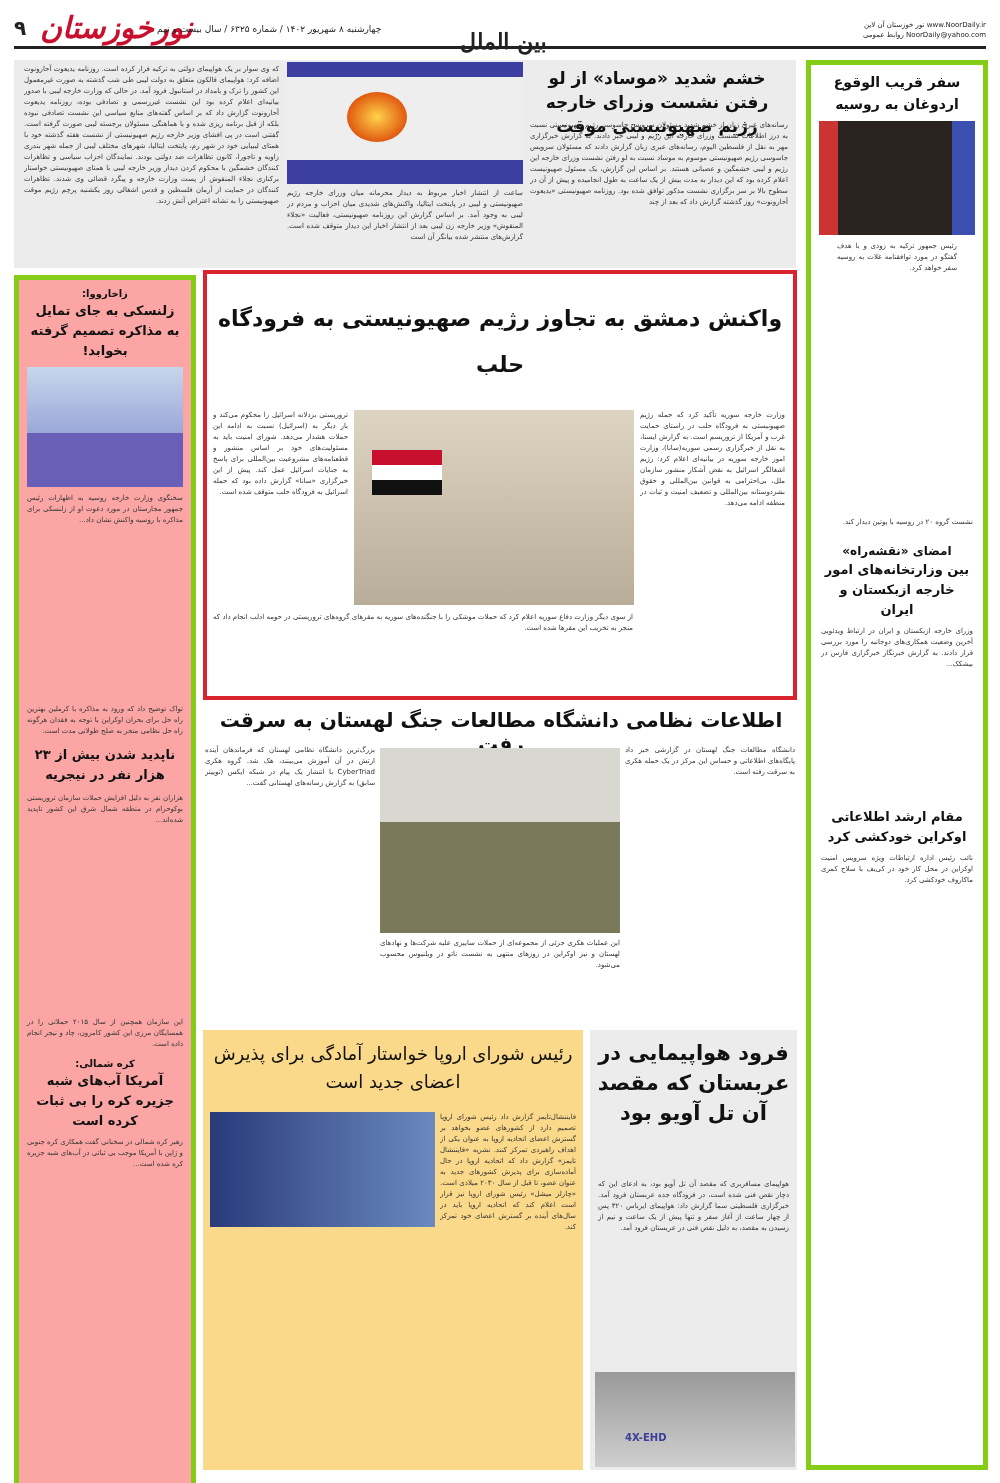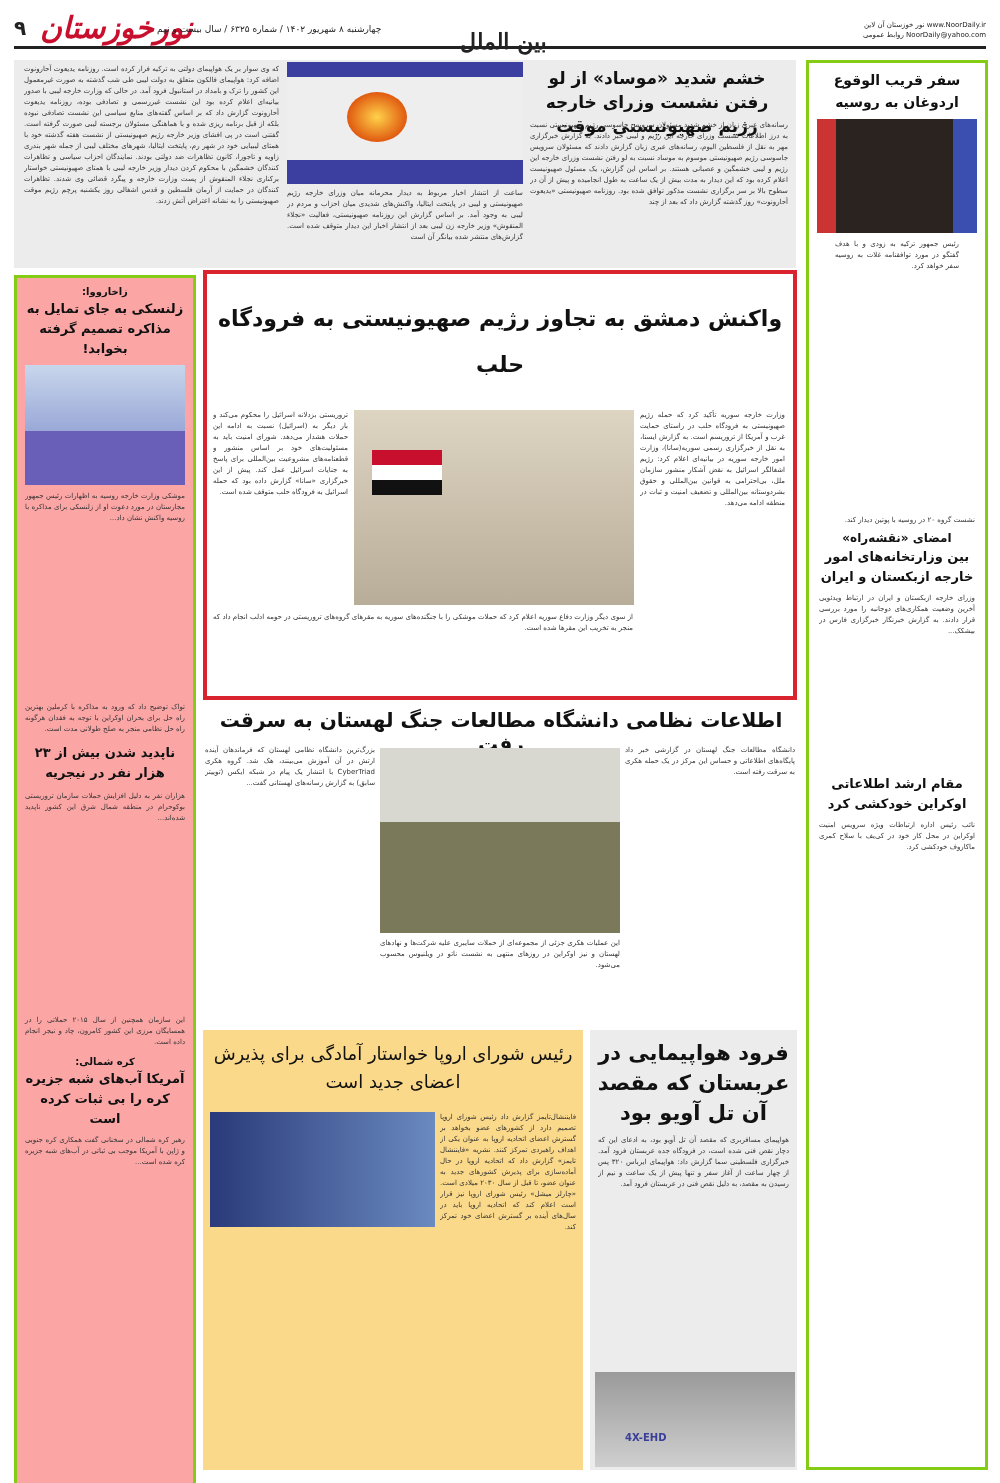--- a/index.html
+++ b/index.html
@@ -7,21 +7,21 @@
 .abs{position:absolute}
 .hdr{top:14px;left:14px;right:14px;height:32px}
 .hdr-rule{top:46px;left:14px;right:14px;height:3px;border-top:2px solid #222;border-bottom:1px solid #222}
 .logo{left:20px;top:10px;color:#c8102e;font-family:"DejaVu Serif",serif;font-weight:bold;font-style:italic;font-size:30px;direction:rtl}
 .pnum{left:14px;top:16px;font-size:20px;font-weight:bold}
 .dateline{left:157px;top:24px;font-size:9px;color:#222}
 .section{left:460px;top:28px;font-size:22px;font-weight:bold;font-family:"DejaVu Serif",serif}
 .site{right:14px;top:20px;font-size:7px;text-align:right;line-height:10px;direction:ltr}
 .txt{font-size:7px;line-height:11px;text-align:justify;color:#333}
 .h-big{font-weight:bold;text-align:center;color:#111}
-.box{border:3px solid #84cc16}
+.box{border:5px solid #84cc16}
 .img{background:#888;overflow:hidden}
 .gray{background:#ececec}
 </style>
 </head>
 <body>
 
 <div class="abs hdr"></div>
 <div class="abs pnum">۹</div>
 <div class="abs logo" style="left:40px">نورخوزستان</div>
 <div class="abs dateline">چهارشنبه ۸ شهریور ۱۴۰۲ / شماره ۶۳۲۵ / سال بیست و نهم</div>
@@ -30,41 +30,41 @@
   <div>نور خوزستان آن لاین www.NoorDaily.ir</div>
   <div>روابط عمومی NoorDaily@yahoo.com</div>
 </div>
 <div class="abs hdr-rule"></div>
 
 <div class="abs box" style="left:806px;top:60px;width:182px;height:1410px;background:#fff">
   <div class="h-big" style="font-size:14px;line-height:22px;margin:6px 6px">سفر قریب الوقوع اردوغان به روسیه</div>
   <div class="img" style="margin:4px 8px;height:114px;background:linear-gradient(90deg,#c33 0 12%,#2a2320 12% 85%,#3a4fb0 85%)"></div>
   <div class="txt" style="margin:6px 26px;height:270px;overflow:hidden">رئیس جمهور ترکیه به زودی و با هدف گفتگو در مورد توافقنامه غلات به روسیه سفر خواهد کرد.</div>
   <div class="txt" style="margin:0 10px">نشست گروه ۲۰ در روسیه با پوتین دیدار کند.</div>
-  <div class="h-big" style="font-size:12px;margin-top:5px">امضای «نقشه‌راه»</div>
+  <div class="h-big" style="font-size:12px;margin-top:16px">امضای «نقشه‌راه»</div>
   <div class="h-big" style="font-size:13px;line-height:20px;margin:2px 10px">بین وزارتخانه‌های امور خارجه ازبکستان و ایران</div>
   <div class="txt" style="margin:6px 10px;height:175px;overflow:hidden">وزرای خارجه ازبکستان و ایران در ارتباط ویدئویی آخرین وضعیت همکاری‌های دوجانبه را مورد بررسی قرار دادند. به گزارش خبرنگار خبرگزاری فارس در بیشکک...</div>
   <div class="h-big" style="font-size:13px;line-height:20px;margin:6px 10px">مقام ارشد اطلاعاتی اوکراین خودکشی کرد</div>
   <div class="txt" style="margin:6px 10px">نائب رئیس اداره ارتباطات ویژه سرویس امنیت اوکراین در محل کار خود در کی‌یف با سلاح کمری ماکاروف خودکشی کرد.</div>
 </div>
 
 <div class="abs gray" style="left:14px;top:60px;width:782px;height:208px"></div>
 <div class="abs h-big" style="left:526px;top:66px;width:262px;font-size:17px;line-height:24px">خشم شدید «موساد» از لو رفتن نشست وزرای خارجه رژیم صهیونیستی موقت</div>
 <div class="abs txt" style="left:530px;top:120px;width:258px;height:140px;overflow:hidden">رسانه‌های عبری زبان از خشم شدید مسئولان سرویس جاسوسی رژیم صهیونیستی نسبت به درز اطلاعات نشست وزرای خارجه این رژیم و لیبی خبر دادند. به گزارش خبرگزاری مهر به نقل از فلسطین الیوم، رسانه‌های عبری زبان گزارش دادند که مسئولان سرویس جاسوسی رژیم صهیونیستی موسوم به موساد نسبت به لو رفتن نشست وزرای خارجه این رژیم و لیبی خشمگین و عصبانی هستند. بر اساس این گزارش، یک مسئول صهیونیست اعلام کرده بود که این دیدار به مدت بیش از یک ساعت به طول انجامیده و پیش از آن در سطوح بالا بر سر برگزاری نشست مذکور توافق شده بود. روزنامه صهیونیستی «یدیعوت آحارونوت» روز گذشته گزارش داد که بعد از چند</div>
 <div class="abs img" style="left:287px;top:62px;width:236px;height:122px;background:linear-gradient(#3c3fa0 0 12%,#eee 12% 80%,#3c3fa0 80%)">
   <div style="position:absolute;left:60px;top:30px;width:60px;height:50px;border-radius:50%;background:radial-gradient(#ffd24a,#e05a10 70%,#5a2a10)"></div>
 </div>
 <div class="abs txt" style="left:287px;top:188px;width:236px;height:72px;overflow:hidden">ساعت از انتشار اخبار مربوط به دیدار محرمانه میان وزرای خارجه رژیم صهیونیستی و لیبی در پایتخت ایتالیا، واکنش‌های شدیدی میان احزاب و مردم در لیبی به وجود آمد. بر اساس گزارش این روزنامه صهیونیستی، فعالیت «نجلاء المنقوش» وزیر خارجه زن لیبی بعد از انتشار اخبار این دیدار متوقف شده است. گزارش‌های منتشر شده بیانگر آن است</div>
 <div class="abs txt" style="left:24px;top:64px;width:255px;height:196px;overflow:hidden">که وی سوار بر یک هواپیمای دولتی به ترکیه فرار کرده است. روزنامه یدیعوت آحارونوت اضافه کرد: هواپیمای فالکون متعلق به دولت لیبی طی شب گذشته به صورت غیرمعمول این کشور را ترک و بامداد در استانبول فرود آمد. در حالی که وزارت خارجه لیبی با صدور بیانیه‌ای اعلام کرده بود این نشست غیررسمی و تصادفی بوده، روزنامه یدیعوت آحارونوت گزارش داد که بر اساس گفته‌های منابع سیاسی این نشست تصادفی نبوده بلکه از قبل برنامه ریزی شده و با هماهنگی مسئولان برجسته لیبی صورت گرفته است. گفتنی است در پی افشای وزیر خارجه رژیم صهیونیستی از نشست هفته گذشته خود با همتای لیبیایی خود در شهر رم، پایتخت ایتالیا، شهرهای مختلف لیبی از جمله شهر بندری زاویه و تاجورا، کانون تظاهرات ضد دولتی بودند. نمایندگان احزاب سیاسی و تظاهرات کنندگان خشمگین با محکوم کردن دیدار وزیر خارجه لیبی با همتای صهیونیستی خواستار برکناری نجلاء المنقوش از پست وزارت خارجه و پیگرد قضائی وی شدند. تظاهرات کنندگان در حمایت از آرمان فلسطین و قدس اشغالی روز یکشنبه پرچم رژیم موقت صهیونیستی را به نشانه اعتراض آتش زدند.</div>
 
 <div class="abs box" style="left:14px;top:275px;width:182px;height:1377px;background:#fca5a5">
   <div class="h-big" style="font-size:10px;margin-top:8px">زاخارووا:</div>
   <div class="h-big" style="font-size:13px;line-height:20px;margin:2px 8px">زلنسکی به جای تمایل به مذاکره تصمیم گرفته بخوابد!</div>
   <div class="img" style="margin:6px 8px;height:120px;background:linear-gradient(#c8d6ec,#9aa8d8 55%,#6a5fb8 55%)"></div>
-  <div class="txt" style="margin:6px 8px;height:205px;overflow:hidden">موشکی وزارت خارجه روسیه به اظهارات رئیس جمهور مجارستان در مورد دعوت او از زلنسکی برای مذاکره با روسیه واکنش نشان داد...</div>
+  <div class="txt" style="margin:6px 8px;height:205px;overflow:hidden">سخنگوی وزارت خارجه روسیه به اظهارات رئیس جمهور مجارستان در مورد دعوت او از زلنسکی برای مذاکره با روسیه واکنش نشان داد...</div>
   <div class="txt" style="margin:0 8px">تواک توضیح داد که ورود به مذاکره با کرملین بهترین راه حل برای بحران اوکراین با توجه به فقدان هرگونه راه حل نظامی منجر به صلح طولانی مدت است.</div>
   <div class="h-big" style="font-size:13px;line-height:20px;margin:8px 8px">ناپدید شدن بیش از ۲۳ هزار نفر در نیجریه</div>
   <div class="txt" style="margin:4px 8px;height:220px;overflow:hidden">هزاران نفر به دلیل افزایش حملات سازمان تروریستی بوکوحرام در منطقه شمال شرق این کشور ناپدید شده‌اند...</div>
   <div class="txt" style="margin:0 8px">این سازمان همچنین از سال ۲۰۱۵ حملاتی را در همسایگان مرزی این کشور کامرون، چاد و نیجر انجام داده است.</div>
   <div class="h-big" style="font-size:10px;margin-top:8px">کره شمالی:</div>
   <div class="h-big" style="font-size:13px;line-height:20px;margin:2px 8px">آمریکا آب‌های شبه جزیره کره را بی ثبات کرده است</div>
   <div class="txt" style="margin:6px 8px">رهبر کره شمالی در سخنانی گفت همکاری کره جنوبی و ژاپن با آمریکا موجب بی ثباتی در آب‌های شبه جزیره کره شده است...</div>
 </div>
 
 <div class="abs" style="left:203px;top:270px;width:594px;height:430px;border:4px solid #d9232e"></div>
@@ -82,16 +82,16 @@
 <div class="abs txt" style="left:205px;top:745px;width:170px;height:278px;overflow:hidden">بزرگ‌ترین دانشگاه نظامی لهستان که فرماندهان آینده ارتش در آن آموزش می‌بینند، هک شد. گروه هکری CyberTriad با انتشار یک پیام در شبکه ایکس (توییتر سابق) به گزارش رسانه‌های لهستانی گفت...</div>
 <div class="abs txt" style="left:380px;top:938px;width:240px;height:85px;overflow:hidden">این عملیات هکری جزئی از مجموعه‌ای از حملات سایبری علیه شرکت‌ها و نهادهای لهستان و نیز اوکراین در روزهای منتهی به نشست ناتو در ویلنیوس محسوب می‌شود.</div>
 
 <div class="abs" style="left:203px;top:1030px;width:380px;height:440px;background:#fbd98a"></div>
 <div class="abs h-big" style="left:210px;top:1040px;width:366px;font-size:18px;line-height:28px;font-weight:normal">رئیس شورای اروپا خواستار آمادگی برای پذیرش اعضای جدید است</div>
 <div class="abs img" style="left:210px;top:1112px;width:225px;height:115px;background:linear-gradient(90deg,#2a3a7a,#6a8ac0)"></div>
 <div class="abs txt" style="left:440px;top:1112px;width:136px;height:350px;overflow:hidden">فایننشال‌تایمز گزارش داد رئیس شورای اروپا تصمیم دارد از کشورهای عضو بخواهد بر گسترش اعضای اتحادیه اروپا به عنوان یکی از اهداف راهبردی تمرکز کنند. نشریه «فایننشال تایمز» گزارش داد که اتحادیه اروپا در حال آماده‌سازی برای پذیرش کشورهای جدید به عنوان عضو، تا قبل از سال ۲۰۳۰ میلادی است. «چارلز میشل» رئیس شورای اروپا نیز قرار است اعلام کند که اتحادیه اروپا باید در سال‌های آینده بر گسترش اعضای خود تمرکز کند.</div>
 
 <div class="abs gray" style="left:590px;top:1030px;width:207px;height:440px"></div>
 <div class="abs h-big" style="left:595px;top:1038px;width:197px;font-size:21px;line-height:30px">فرود هواپیمایی در عربستان که مقصد آن تل آویو بود</div>
-<div class="abs txt" style="left:598px;top:1135px;width:191px;height:230px;overflow:hidden">هواپیمای مسافربری که مقصد آن تل آویو بود، به ادعای این که دچار نقص فنی شده است، در فرودگاه جده عربستان فرود آمد. خبرگزاری فلسطینی سما گزارش داد: هواپیمای ایرباس ۳۲۰ پس از چهار ساعت از آغاز سفر و تنها پیش از یک ساعت و نیم از رسیدن به مقصد، به دلیل نقص فنی در عربستان فرود آمد.</div>
+<div class="abs txt" style="left:598px;top:1179px;width:191px;height:230px;overflow:hidden">هواپیمای مسافربری که مقصد آن تل آویو بود، به ادعای این که دچار نقص فنی شده است، در فرودگاه جده عربستان فرود آمد. خبرگزاری فلسطینی سما گزارش داد: هواپیمای ایرباس ۳۲۰ پس از چهار ساعت از آغاز سفر و تنها پیش از یک ساعت و نیم از رسیدن به مقصد، به دلیل نقص فنی در عربستان فرود آمد.</div>
 <div class="abs img" style="left:595px;top:1372px;width:200px;height:95px;background:linear-gradient(#9a9a9a,#cfcfcf)">
   <div style="position:absolute;left:30px;top:60px;font-size:10px;color:#3a3f9a;direction:ltr;font-weight:bold">4X-EHD</div>
 </div>
 
 </body></html>

